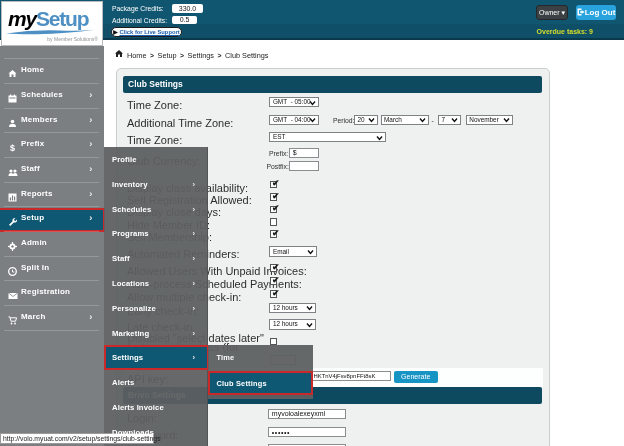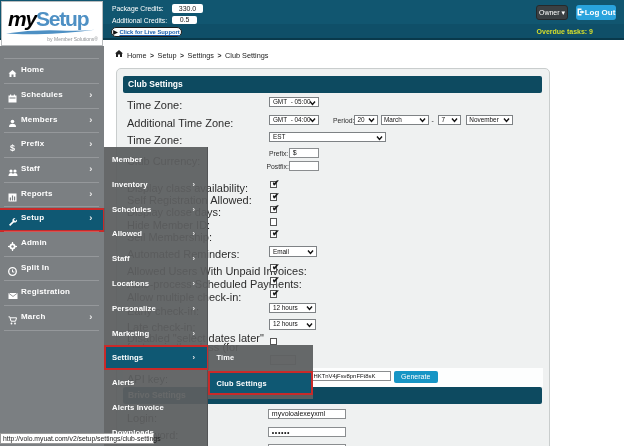--- a/index.html
+++ b/index.html
@@ -288,32 +288,32 @@
     <div class="sbitem" style="top: 305.15px;">
       <span class="ico"><svg width="9" height="9" viewBox="0 0 9 9">
           <path d="M0.5 0.8 L1.8 0.8 L3 5.2 L7.5 5.2 L8.6 1.8 L2.2 1.8" stroke="#fff" stroke-width="1" fill="none"></path>
           <circle cx="3.5" cy="7.5" r="0.9" fill="#fff"></circle>
           <circle cx="7" cy="7.5" r="0.9" fill="#fff"></circle>
         </svg></span>
       <span class="txt">March</span>
       <span class="chv">›</span>
     </div>
     <div class="m1item" style="top: 155px; z-index: 40; left: 103.5px;">
-      <span class="t">Member</span>
+      <span class="t">Profile</span>
     </div>
     <div class="m1item" style="top: 179.8px; z-index: 40; left: 103.5px;">
       <span class="t">Inventory</span>
       <span class="c">›</span>
     </div>
     <div class="m1item" style="top: 204.6px; z-index: 40; left: 103.5px;">
       <span class="t">Schedules</span>
       <span class="c">›</span>
     </div>
     <div class="m1item" style="top: 229.4px; z-index: 40; left: 103.5px;">
-      <span class="t">Allowed</span>
+      <span class="t">Programs</span>
       <span class="c">›</span>
     </div>
     <div class="m1item" style="top: 254.2px; z-index: 40; left: 103.5px;">
       <span class="t">Staff</span>
       <span class="c">›</span>
     </div>
     <div class="m1item" style="top: 279px; z-index: 40; left: 103.5px;">
       <span class="t">Locations</span>
       <span class="c">›</span>
     </div>

